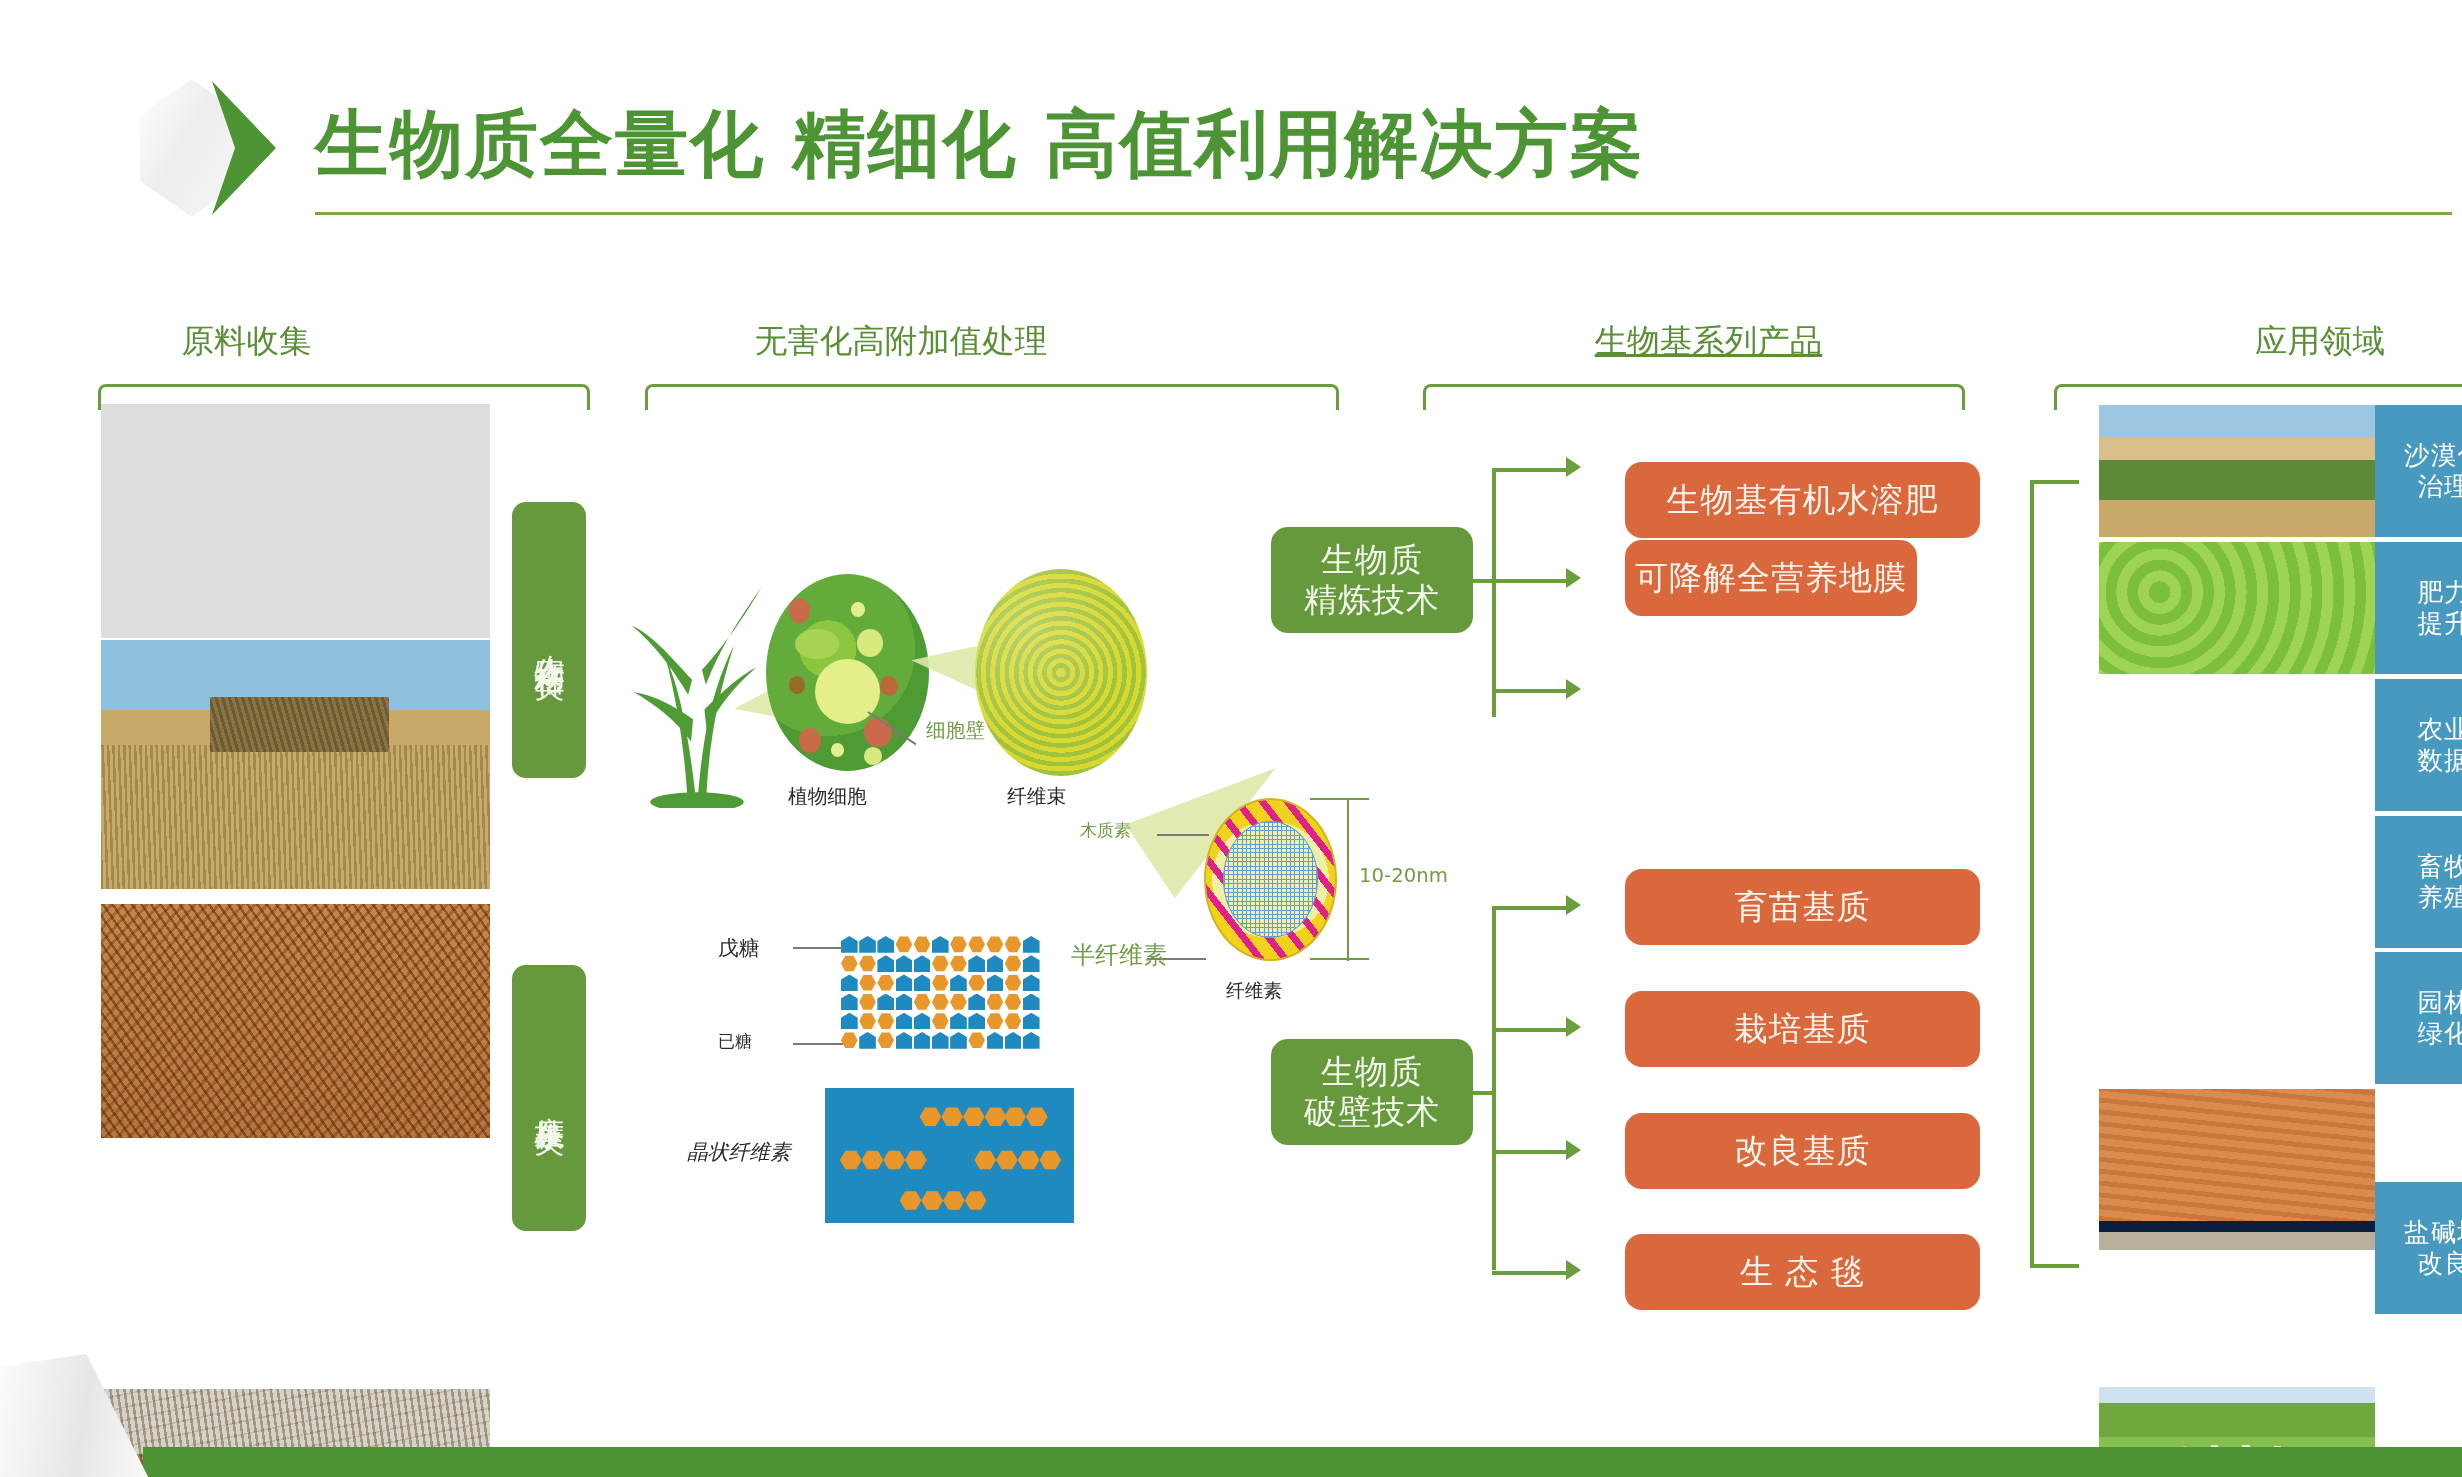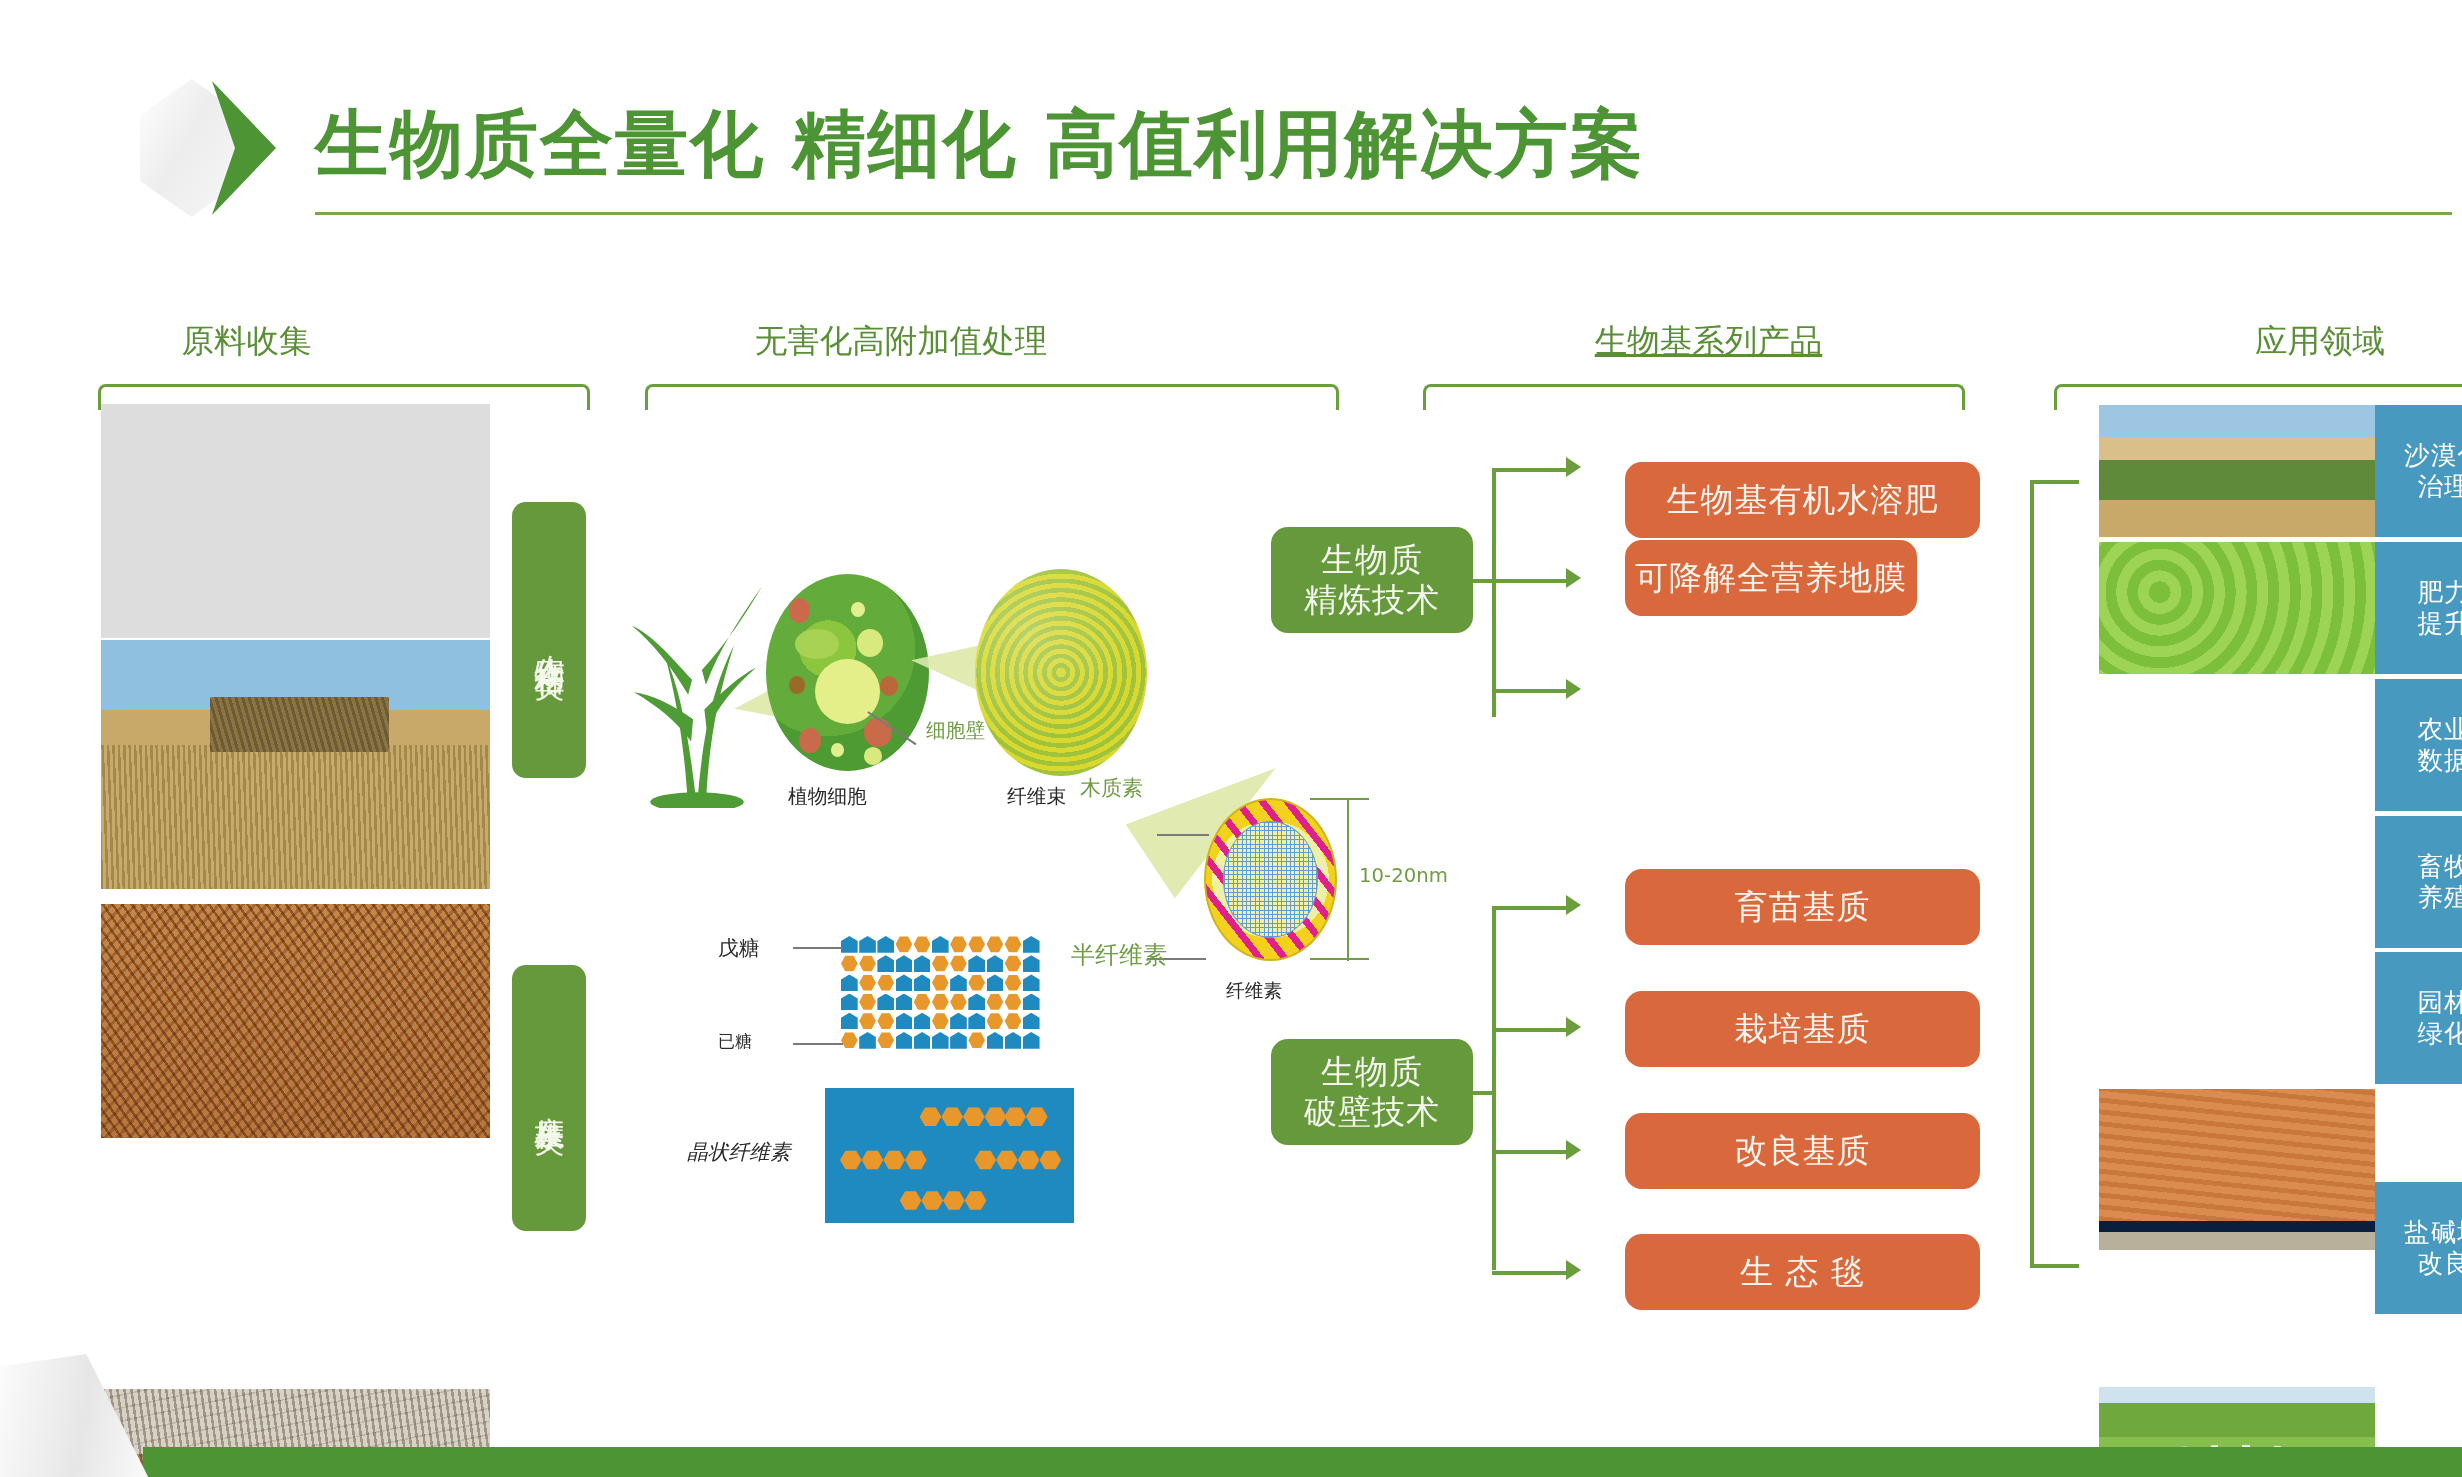--- a/index.html
+++ b/index.html
@@ -261,21 +261,21 @@
 
   <svg style="position:absolute; left:1111px; top:753px; width:167px; height:148px;" viewBox="0 0 340 300">
     <polygon points="335,30 30,145 130,295" fill="#dde8a8" opacity="0.9"></polygon>
   </svg>
 
   <div class="nano-disc" style="left:1204px; top:798px; width:133px; height:163px;">
     <div class="nano-core"></div>
   </div>
 
   <div class="leader" style="left:1157px; top:834px; width:52px;"></div>
-  <div class="sci-label green" style="left:1080px; top:774px; font-size:21px;">木质素</div>
+  <div class="sci-label green" style="left:1080px; top:819px; font-size:17px;">木质素</div>
   <div class="leader" style="left:1147px; top:958px; width:59px;"></div>
   <div class="sci-label green" style="left:1071px; top:939px; font-size:24px;">半纤维素</div>
   <div class="sci-label" style="left:1226px; top:978px; font-size:18.7px;">纤维素</div>
 
   <div class="dimline" style="left:1347px; top:798px; width:2px; height:163px;"></div>
   <div class="dimline" style="left:1310px; top:798px; width:59px; height:2px;"></div>
   <div class="dimline" style="left:1310px; top:958px; width:59px; height:2px;"></div>
   <div class="sci-label green" style="left:1359px; top:864px; font-size:19.7px;">10-20nm</div>
 
   <div class="sugar-wrap" style="left:841px; top:936px;">

